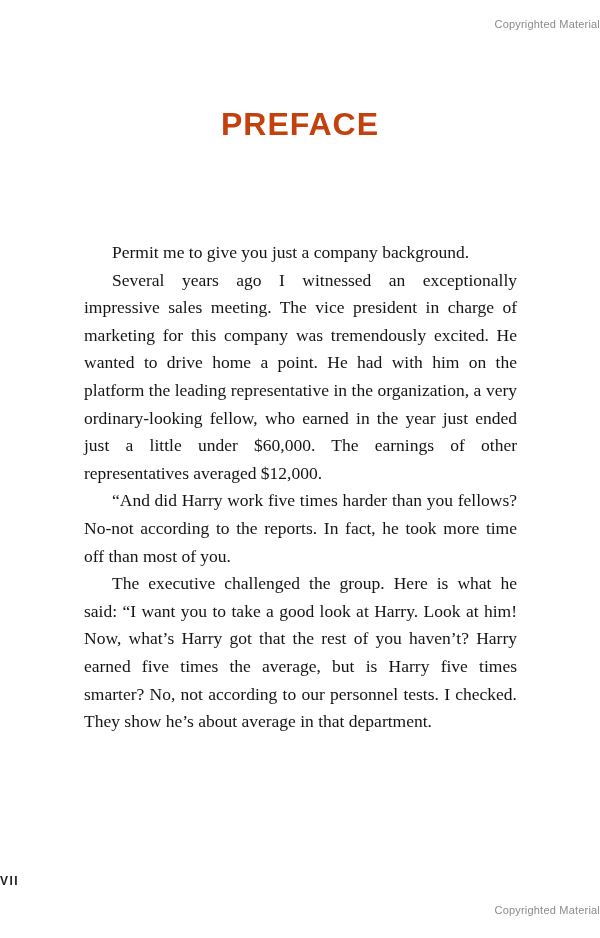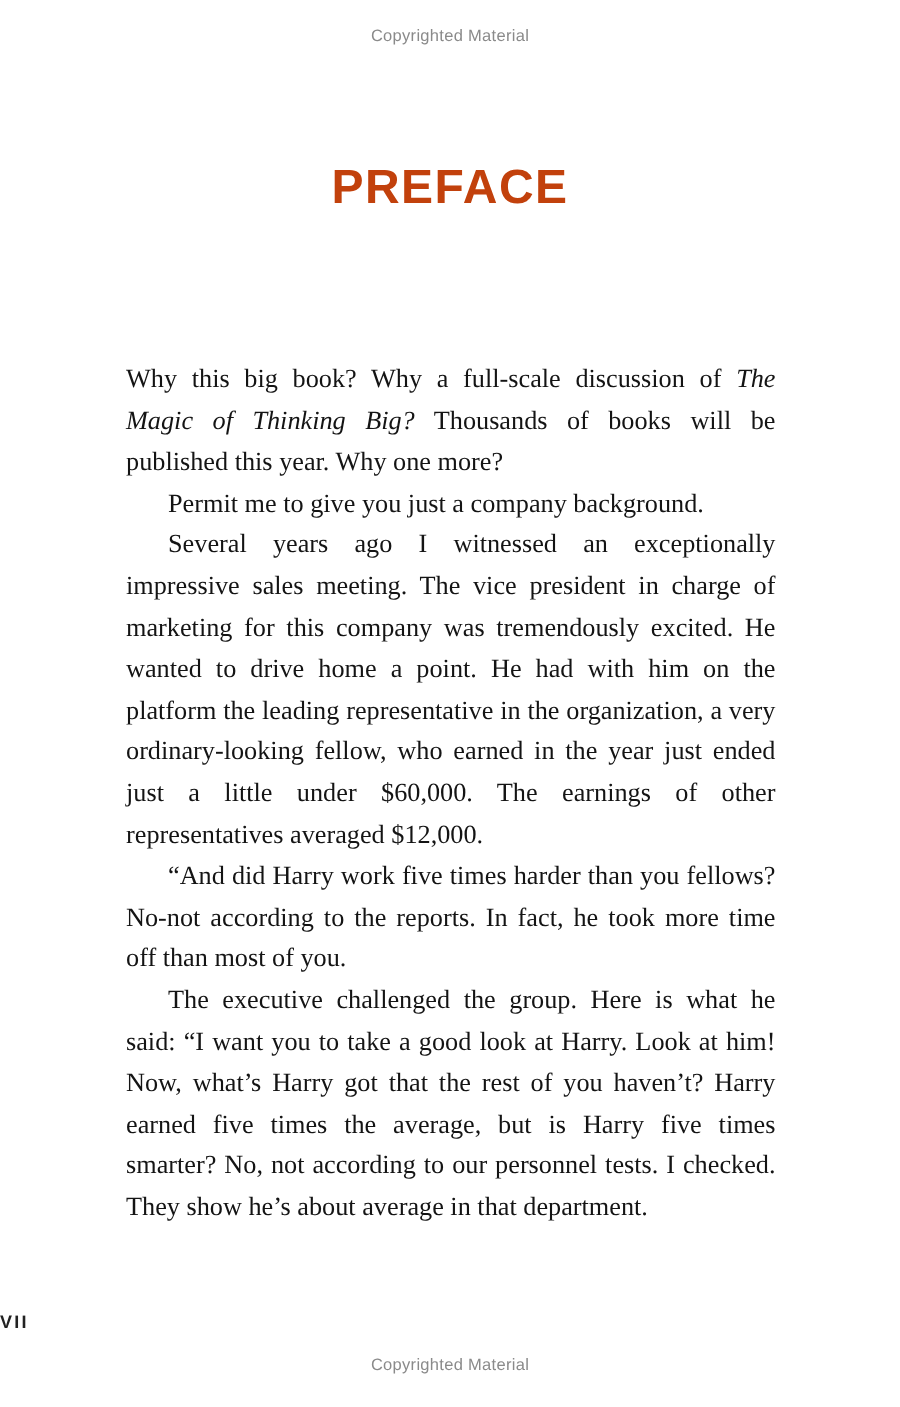--- a/index.html
+++ b/index.html
@@ -13,21 +13,21 @@
     height: 938px;
     background: #ffffff;
     overflow: hidden;
     font-family: "Liberation Serif", serif;
     color: #1a1a1a;
   }
   .notice {
     position: absolute;
     left: 0;
     width: 100%;
-    text-align: center;
+    text-align: right;
     font-family: "Liberation Sans", sans-serif;
     font-size: 11px;
     color: #8a8a8a;
     letter-spacing: 0.2px;
   }
   .notice.top { top: 18px; }
   .notice.bottom { top: 904px; }
   .title {
     position: absolute;
     top: 106px;
@@ -75,21 +75,20 @@
 </style>
 </head>
 <body>
 
 <div class="page">
   <div class="notice top">Copyrighted Material</div>
 
   <h1 class="title">PREFACE</h1>
 
   <div class="body-text">
-      <p class=""><span>Why this big book? Why a full-scale discussion of </span><span class="italic">The Magic of Thinking Big?</span><span> Thousands of books will be published this year. Why one more?</span></p>
       <p class="indent"><span>Permit me to give you just a company background.</span></p>
       <p class="indent"><span>Several years ago I witnessed an exceptionally impressive sales meeting. The vice president in charge of marketing for this company was tremendously excited. He wanted to drive home a point. He had with him on the platform the leading representative in the organization, a very ordinary-looking fellow, who earned in the year just ended just a little under $60,000. The earnings of other representatives averaged $12,000.</span></p>
       <p class="indent"><span>“And did Harry work five times harder than you fellows? No-not according to the reports. In fact, he took more time off than most of you.</span></p>
       <p class="indent"><span>The executive challenged the group. Here is what he said: “I want you to take a good look at Harry. Look at him! Now, what’s Harry got that the rest of you haven’t? Harry earned five times the average, but is Harry five times smarter? No, not according to our personnel tests. I checked. They show he’s about average in that department.</span></p>
     </div>
 
   <div class="page-number">VII</div>
 
   <div class="notice bottom">Copyrighted Material</div>
 </div>

